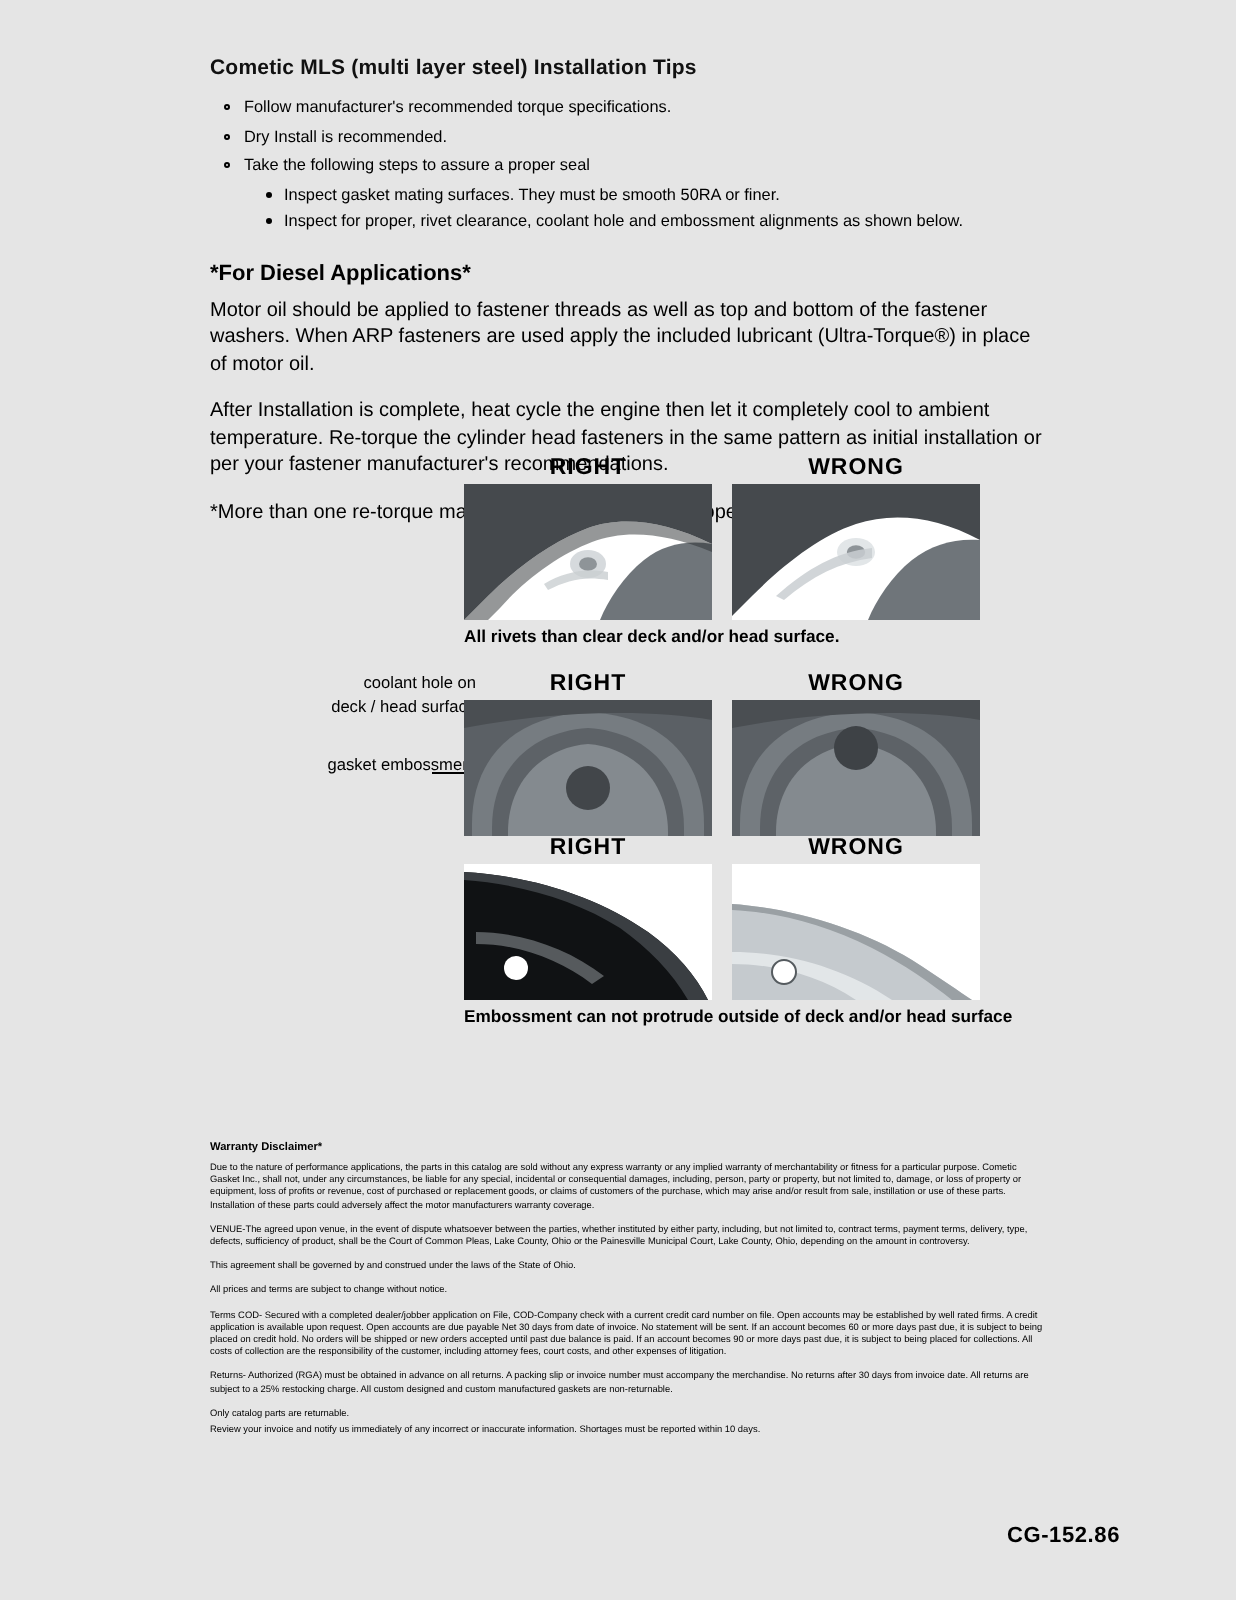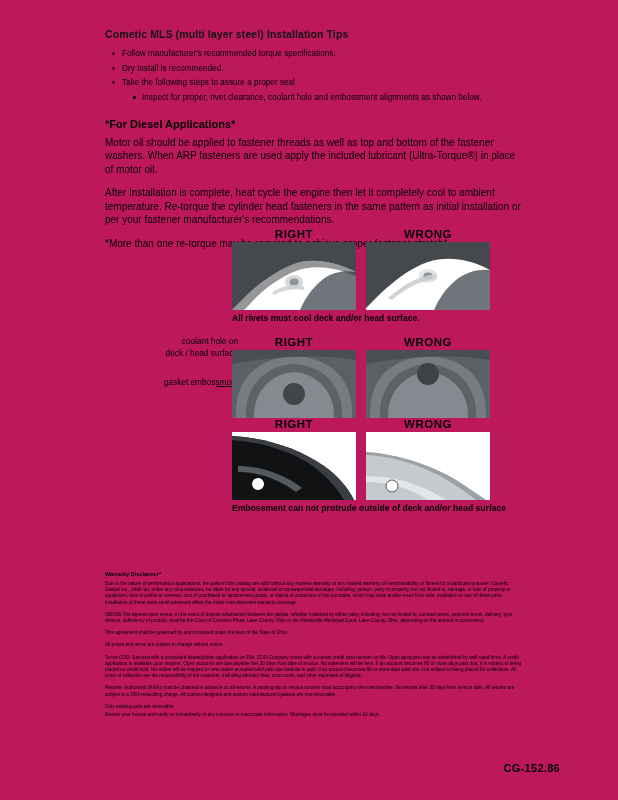--- a/index.html
+++ b/index.html
@@ -13,21 +13,21 @@
     position: relative;
     font-family: "Liberation Sans", sans-serif;
     color: #000000;
     overflow: hidden;
   }
   .page {
     position: absolute;
     left: 0; top: 0;
     width: 618px;
     height: 800px;
-    background: #be185d;
+    background: #e5e5e5;
   }
   .content {
     position: absolute;
     left: 105px;
     top: 28px;
     width: 420px;
   }
 
   
   .h1 {
@@ -196,20 +196,23 @@
       <li>
         <span>Follow manufacturer's recommended torque specifications.</span>
       </li>
       <li>
         <span>Dry Install is recommended.</span>
       </li>
       <li>
         <span>Take the following steps to assure a proper seal</span>
         <ul class="lvl2">
           <li>
+            <span>Inspect gasket mating surfaces.  They must be smooth 50RA or finer.</span>
+          </li>
+          <li>
             <span>Inspect for proper, rivet clearance, coolant hole and embossment alignments as shown below.</span>
           </li>
         </ul>
       </li>
     </ul>
 
     <h2 class="h2">*For Diesel Applications*</h2>
     <p class="body">Motor oil should be applied to fastener threads as well as top and bottom of the fastener washers. When ARP fasteners are used apply the included lubricant (Ultra-Torque®) in place of motor oil.</p>
     <p class="body">After Installation is complete, heat cycle the engine then let it completely cool to ambient temperature. Re-torque the cylinder head fasteners in the same pattern as initial installation or per your fastener manufacturer's recommendations.</p>
     <p class="body tight">*More than one re-torque may be required to achieve proper fastener stretch*</p>
@@ -249,21 +252,21 @@
           <svg width="124" height="68" viewBox="0 0 124 68">
             <rect x="0" y="0" width="124" height="68" fill="#ffffff"></rect>
             <path d="M0,0 H124 V28 C102,16 80,14 62,20 C44,26 26,40 10,56 L0,66 Z" fill="#45494d"></path>
             <path d="M124,28 C112,27 100,30 90,38 C80,46 72,58 68,68 H124 Z" fill="#6f757a"></path>
             <ellipse cx="62" cy="34" rx="9.5" ry="7" fill="#e2e6e8"></ellipse>
             <ellipse cx="62" cy="34" rx="4.6" ry="3.4" fill="#8e9498"></ellipse>
             <path d="M22,56 C38,42 52,34 70,32 L70,37 C54,39 40,46 26,58 Z" fill="#c9ced1" opacity="0.85"></path>
           </svg>
         </div>
       </div>
-      <div class="fig-caption">All rivets must cool deck and/or head surface.</div>
+      <div class="fig-caption">All rivets than clear deck and/or head surface.</div>
     </div>
 
     <div class="fig-block">
       <div class="fig-labels">
         <div class="fig-label">RIGHT</div>
         <div class="fig-label">WRONG</div>
       </div>
       <div class="fig-row">
         <div class="fig-box">
           <svg width="124" height="68" viewBox="0 0 124 68">

